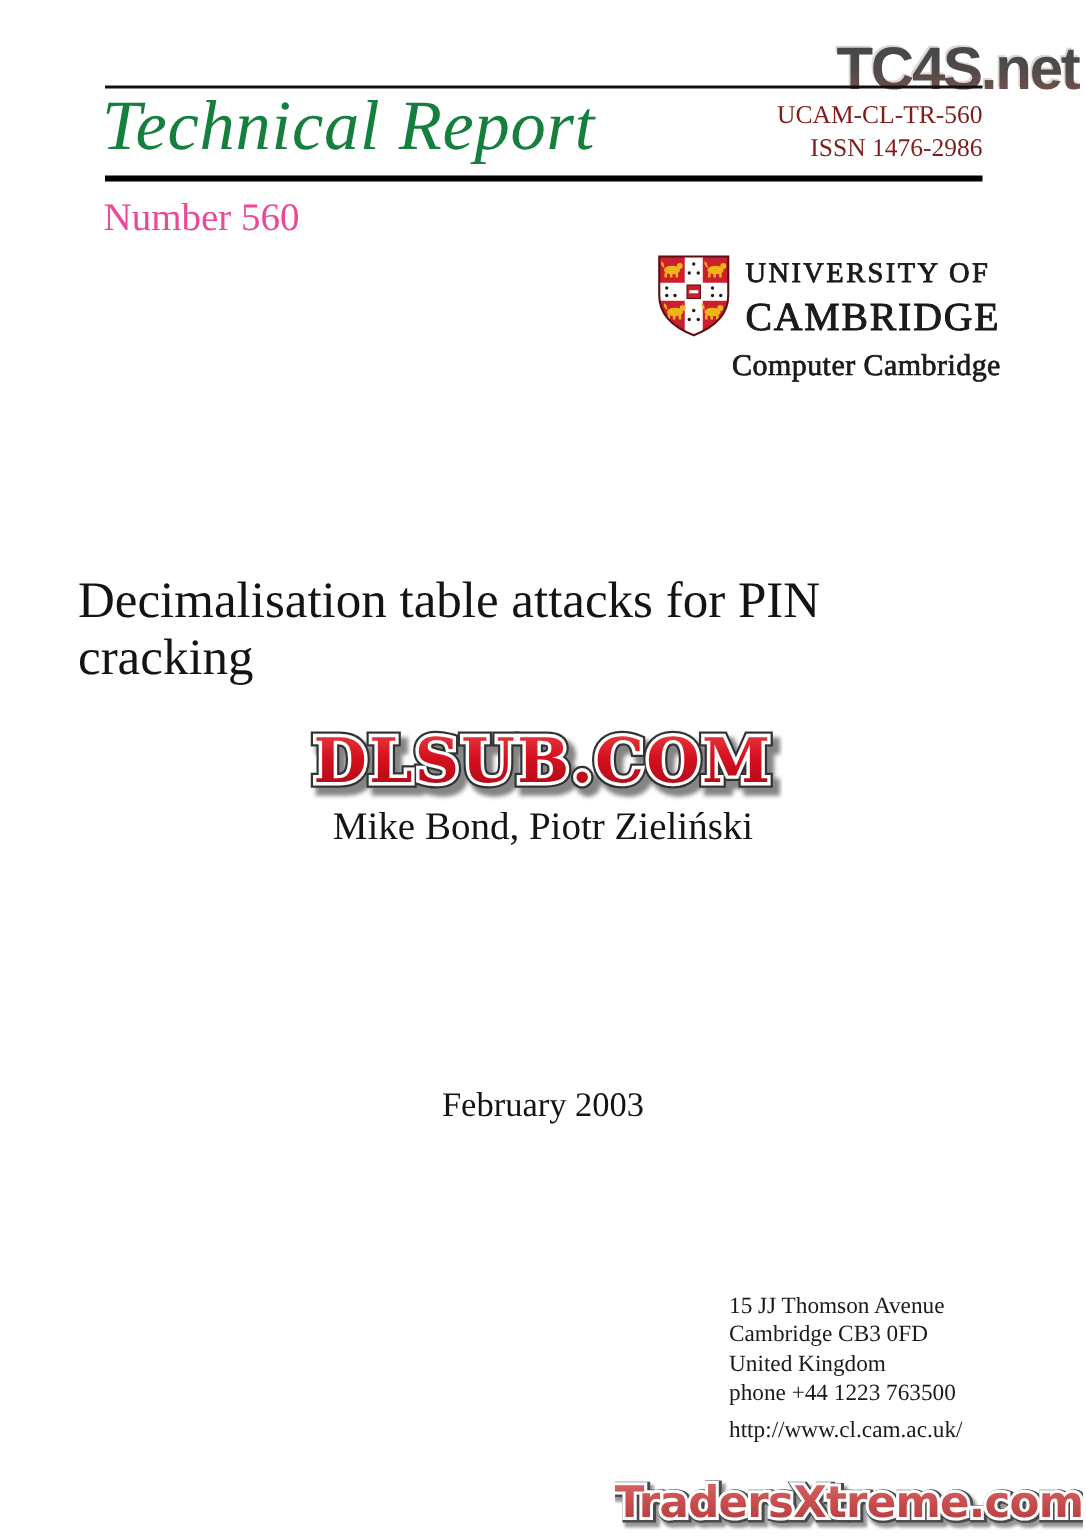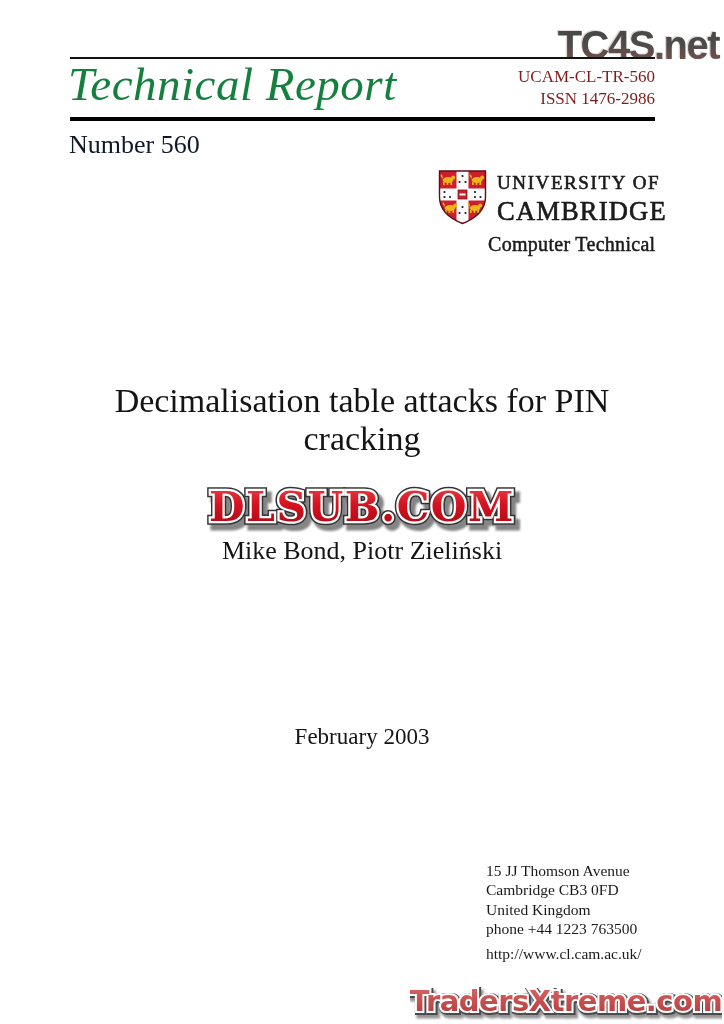--- a/index.html
+++ b/index.html
@@ -17,32 +17,32 @@
   .rule-thick { position:absolute; left:70px; top:117px; width:585px; height:4px;  background:#000; }
 
   .tr-title {
     position:absolute; left:68px; top:58px; font-style:italic; font-weight:normal;
     font-size:47px; line-height:52px; letter-spacing:0.5px; color:#15803d;
   }
   .ids {
     position:absolute; left:435px; top:66px; width:220px; text-align:right;
     font-size:17px; line-height:21.5px; color:#7f1d1d;
   }
-  .number { position:absolute; left:69px; top:130px; font-size:26px; color:#0f172a; }
+  .number { position:absolute; left:69px; top:130px; font-size:26px; color:#ec4899; }
 
   
   .crest { position:absolute; left:437px; top:169px; width:51px; height:57px; }
   .univ  { position:absolute; left:497px; top:172px; }
   .u1 { font-size:19px; letter-spacing:1.6px; -webkit-text-stroke:0.55px #111; }
   .u2 { font-size:26.5px; letter-spacing:1.2px; margin-top:2px; -webkit-text-stroke:0.6px #111; }
   .dept { position:absolute; left:488px; top:233px; font-size:20px; letter-spacing:0.3px; -webkit-text-stroke:0.45px #111; }
 
   
   .title {
-    position:absolute; left:52px; top:382px; width:620px; text-align:center;
+    position:absolute; left:52px; top:382px; width:620px; text-align:left;
     font-size:34px; line-height:38px; color:#141414;
   }
   .authors { position:absolute; left:0; top:536px; width:724px; text-align:center; font-size:26px; color:#141414; }
   .dlsub   { position:absolute; left:202px; top:476px; width:320px; height:62px; }
   .date    { position:absolute; left:0; top:724px; width:724px; text-align:center; font-size:23px; color:#141414; }
 
   .address { position:absolute; left:486px; top:861px; font-size:15.5px; line-height:19.4px; color:#1a1a1a; }
   .address .url { margin-top:5px; }
 
   .traders { position:absolute; left:410px; top:982px; width:312px; height:40px; }
@@ -116,21 +116,21 @@
         <rect x="21" y="21" width="9" height="9" fill="#cc1f2e" stroke="#5e0c14" stroke-width="0.7"></rect>
         <rect x="22.5" y="24.5" width="6" height="2" fill="#ffffff"></rect>
       </g>
       <path d="M2.5,2 H48.5 V28 Q48.5,45.5 25.5,54.5 Q2.5,45.5 2.5,28 Z" fill="none" stroke="#5e0c14" stroke-width="1.4"></path>
     </svg>
   </div>
   <div class="univ">
     <div class="u1">UNIVERSITY OF</div>
     <div class="u2">CAMBRIDGE</div>
   </div>
-  <div class="dept">Computer Technical</div>
+  <div class="dept">Computer Cambridge</div>
 
   <div class="title">Decimalisation table attacks for PIN cracking</div>
   <div class="authors">Mike Bond, Piotr Zieliński</div>
 
   <div class="dlsub">
     <svg width="320" height="62" viewBox="0 0 320 62">
       <defs>
         <linearGradient id="dlred" x1="0" y1="0" x2="0" y2="1">
           <stop offset="0" stop-color="#ee4448"></stop>
           <stop offset="0.45" stop-color="#d5121f"></stop>

